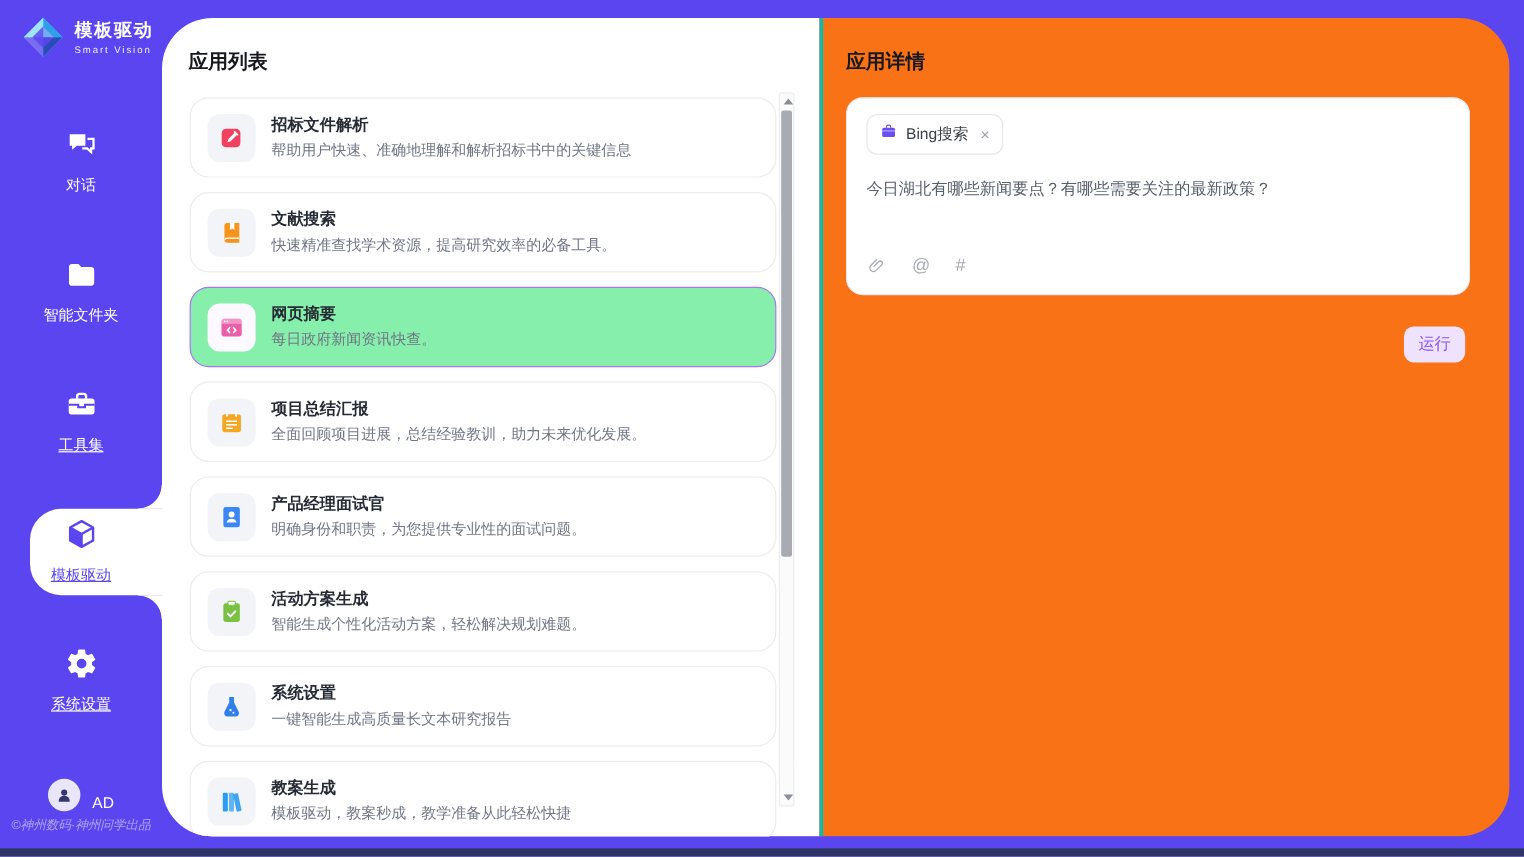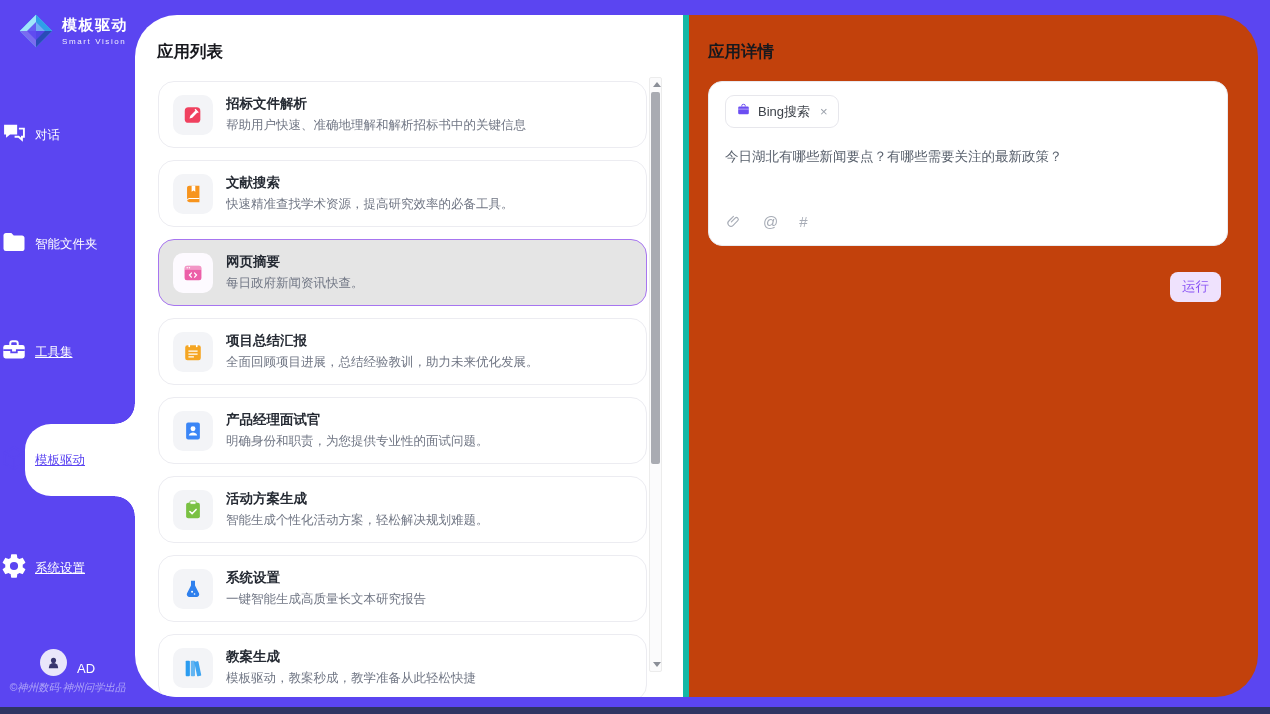--- a/index.html
+++ b/index.html
@@ -6,21 +6,21 @@
     font-family:"Liberation Sans","DejaVu Sans",sans-serif;}
   .stage{position:relative;width:1270px;height:714px;background:#5b45f1;overflow:hidden;}
   .bottom-bar{position:absolute;left:0;bottom:0;width:100%;height:7px;background:#2f3562;}
 
   
   .sidebar{position:absolute;left:0;top:0;width:135px;height:707px;}
   .logo{position:absolute;top:13px;left:18px;display:flex;align-items:center;gap:8px;}
   .logo svg{width:36px;height:36px;}
   .logo-cn{color:#fff;font-size:15px;font-weight:bold;letter-spacing:1.5px;white-space:nowrap;}
   .logo-en{color:rgba(255,255,255,.9);font-size:8px;letter-spacing:1.6px;margin-top:2px;white-space:nowrap;}
-  .nav-item{position:absolute;left:0;width:135px;height:58px;display:flex;
+  .nav-item{position:absolute;left:0;width:135px;height:58px;display:flex;flex-direction:column;
     align-items:center;justify-content:flex-start;gap:7px;cursor:pointer;z-index:2;}
   .nav-item svg{width:28px;height:28px;}
   .nav-label{font-size:12.5px;color:#fff;}
   .nav-item.active .nav-label{color:#5b45f1;}
   .nav-label.underline{text-decoration:underline;}
   .bubble{position:absolute;left:25px;top:424px;width:110px;height:72px;background:#fff;
     border-radius:26px 0 0 26px;z-index:1;}
   .bubble::before{content:"";position:absolute;right:0;top:-20px;width:20px;height:20px;
     background:radial-gradient(circle at 0 0,#5b45f1 19.3px,#fff 20px);}
   .bubble::after{content:"";position:absolute;right:0;bottom:-20px;width:20px;height:20px;
@@ -31,29 +31,29 @@
     align-items:center;justify-content:center;}
   .avatar svg{width:17px;height:17px;}
   .user-name{color:#fff;font-size:13px;}
   .sidebar-footer{position:absolute;bottom:12px;width:135px;text-align:center;
     color:rgba(255,255,255,.5);font-size:10.5px;white-space:nowrap;font-style:italic;}
 
   
   .panel{position:absolute;left:135px;top:15px;width:1123px;height:682px;border-radius:42px;
     overflow:hidden;display:flex;}
   .col-list{width:548px;background:#fff;position:relative;flex:none;}
-  .col-detail{flex:1;background:#c2410c;position:relative;border-left:6px solid #14b8a6;}
+  .col-detail{flex:1;background:#f97316;position:relative;border-left:3px solid #14b8a6;}
   .section-title{position:absolute;top:26px;margin:0;font-size:16.5px;font-weight:bold;color:#17181d;}
   .col-list .section-title{left:22px;}
   .col-detail .section-title{left:19px;}
 
   .app-list{position:absolute;top:66px;left:23px;width:489px;}
   .app-card{box-sizing:border-box;height:67px;background:#fff;border:1px solid #ececf1;
     border-radius:16px;margin-bottom:12px;display:flex;align-items:center;padding:17px 14px;cursor:pointer;}
-  .app-card.selected{background:#e5e5e5;border-color:#a775f0;}
+  .app-card.selected{background:#86efac;border-color:#a775f0;}
   .tile{width:40px;height:40px;border-radius:10px;background:#f3f4f7;display:flex;align-items:center;
     justify-content:center;flex:none;}
   .app-card.selected .tile{background:#fdfaff;}
   .tile svg{width:22px;height:22px;}
   .app-texts{margin-left:13px;overflow:hidden;}
   .app-title{font-size:13.5px;font-weight:bold;color:#252a33;margin-bottom:4px;white-space:nowrap;}
   .app-sub{font-size:12.5px;color:#707684;white-space:nowrap;}
 
   .scrollbar{position:absolute;right:21px;top:62px;width:13px;height:595px;background:#fbfbfc;
     border:1px solid #ececec;border-radius:2px;box-sizing:border-box;}

